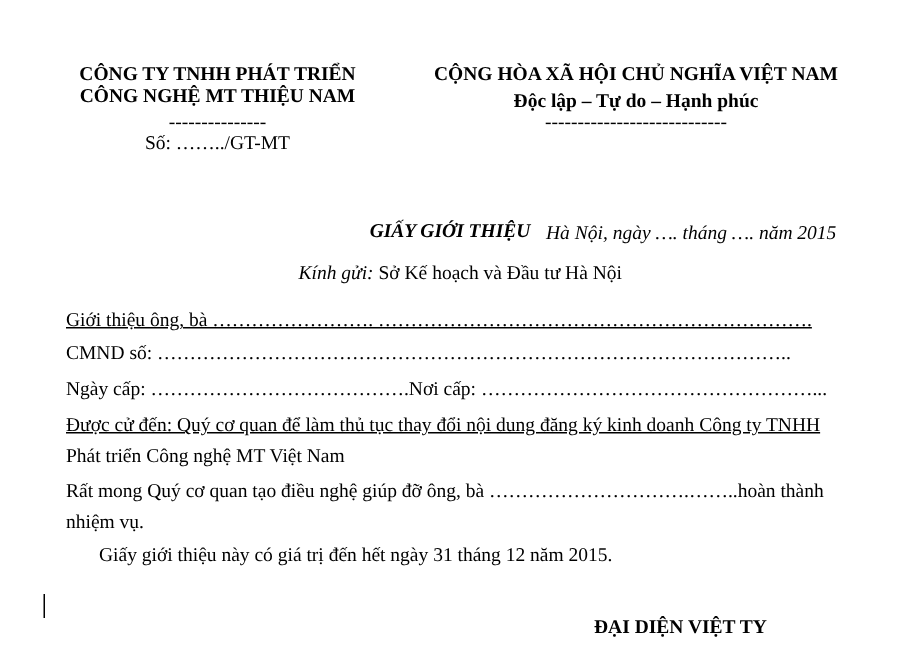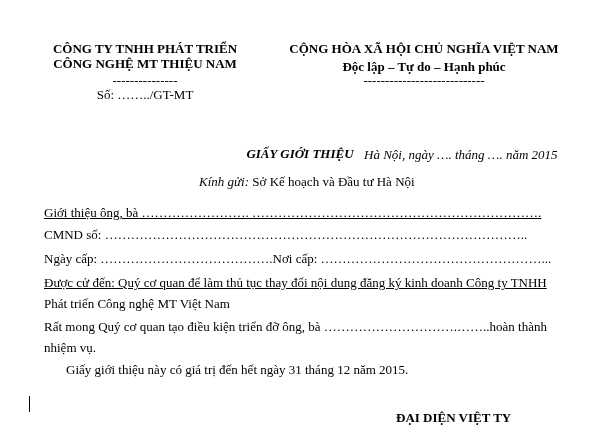--- a/index.html
+++ b/index.html
@@ -31,21 +31,21 @@
 
   <div class="abs" style="left:199px; top:174px;">
     <span class="i">Kính gửi:</span><span> Sở Kế hoạch và Đầu tư Hà Nội</span>
   </div>
 
   <div class="abs" style="left:44px; top:205px;text-decoration:underline;">Giới thiệu ông, bà ……………………. ………………………………………………………….</div>
   <div class="abs" style="left:44px; top:227px;">CMND số: ……………………………………………………………………………………..</div>
   <div class="abs" style="left:44px; top:251px;">Ngày cấp:  ………………………………….Nơi cấp: ……………………………………………...</div>
   <div class="abs" style="left:44px; top:275px;text-decoration:underline;">Được cử đến:  Quý cơ quan để làm thủ tục thay đổi nội dung đăng ký kinh doanh Công ty TNHH</div>
   <div class="abs" style="left:44px; top:296px;">Phát triển Công nghệ MT Việt Nam</div>
-  <div class="abs" style="left:44px; top:319px;">Rất mong Quý cơ quan tạo điều kiện triển đỡ ông, bà ………………………….……..hoàn thành</div>
+  <div class="abs" style="left:44px; top:319px;">Rất mong Quý cơ quan tạo điều nghệ giúp đỡ ông, bà ………………………….……..hoàn thành</div>
   <div class="abs" style="left:44px; top:340px;">nhiệm vụ.</div>
   <div class="abs" style="left:66px; top:362px;">Giấy giới thiệu này có giá trị đến hết ngày 31 tháng 12 năm 2015.</div>
 
   <div class="caret"></div>
 
   <div class="abs b" style="left:396px; top:410px;">ĐẠI DIỆN VIỆT TY</div>
 
 </div>
 
 </body></html>

